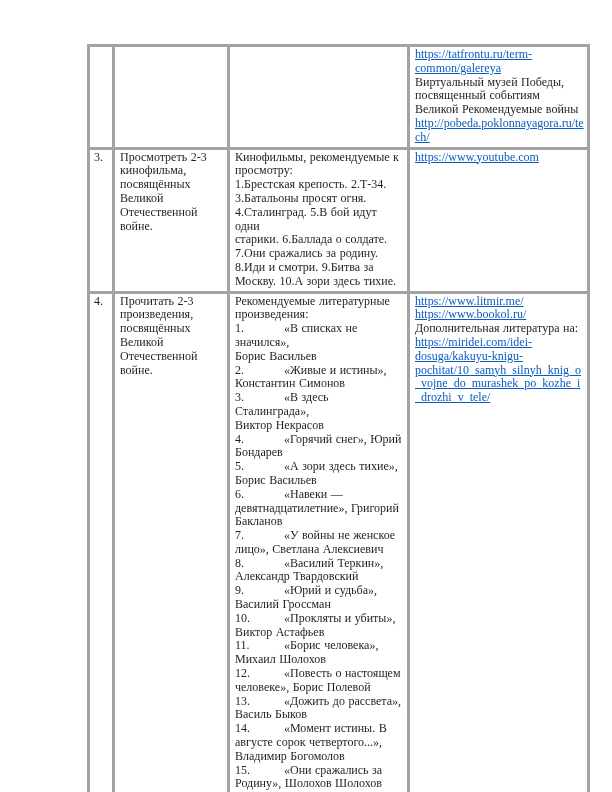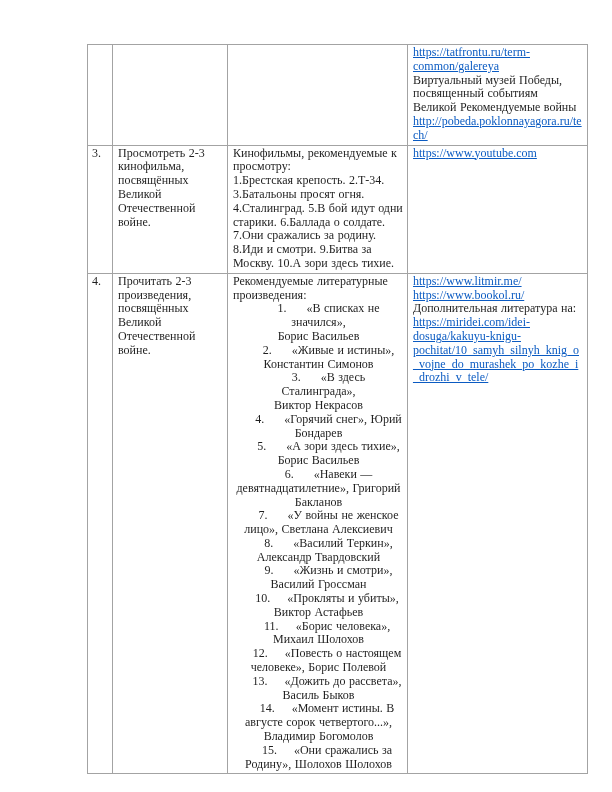--- a/index.html
+++ b/index.html
@@ -10,40 +10,40 @@
     color: #1f1f1f;
     overflow: hidden;
   }
   .sheet { position: relative; width: 612px; height: 792px; background: #ffffff; }
   table.doc-table {
     position: absolute; left: 87px; top: 44px;
     width: 500px;
     border-collapse: collapse; table-layout: fixed;
   }
   td {
-    border: 1px solid #a3a3a3;
+    border: 3px solid #a3a3a3;
     vertical-align: top;
     padding: 1px 3px 2px 5px;
     font-size: 12px;
     line-height: 13.8px;
     word-spacing: 0.5px;
   }
   td.num-cell { padding-left: 4px; }
   tr.row-a { height: 92px; }
   tr.row-3 { height: 124px; }
   tr.row-4 { height: 470px; }
   .pre { white-space: pre-line; }
   a.doc-link {
     color: #0b5bc2;
     text-decoration: underline;
     overflow-wrap: break-word;
     cursor: pointer;
   }
   .res-line { display: block; }
-  .work { margin: 0; text-align: center; }
+  .work { margin: 0; }
   .work-first { }
   .work-num { display: inline-block; width: 49px; }
   .work-rest { white-space: pre-line; }
 </style>
 </head>
 <body>
 
 <div class="sheet">
   <table class="doc-table">
     <colgroup>
@@ -130,21 +130,21 @@
         </div>
         <div class="work">
           <div class="work-first"><span class="work-num">7.</span><span>«У войны не женское</span></div>
           <div class="work-rest">лицо», Светлана Алексиевич</div>
         </div>
         <div class="work">
           <div class="work-first"><span class="work-num">8.</span><span>«Василий Теркин»,</span></div>
           <div class="work-rest">Александр Твардовский</div>
         </div>
         <div class="work">
-          <div class="work-first"><span class="work-num">9.</span><span>«Жизнь и смотри»,</span></div>
+          <div class="work-first"><span class="work-num">9.</span><span>«Юрий и судьба»,</span></div>
           <div class="work-rest">Василий Гроссман</div>
         </div>
         <div class="work">
           <div class="work-first"><span class="work-num">10.</span><span>«Прокляты и убиты»,</span></div>
           <div class="work-rest">Виктор Астафьев</div>
         </div>
         <div class="work">
           <div class="work-first"><span class="work-num">11.</span><span>«Борис человека»,</span></div>
           <div class="work-rest">Михаил Шолохов</div>
         </div>

